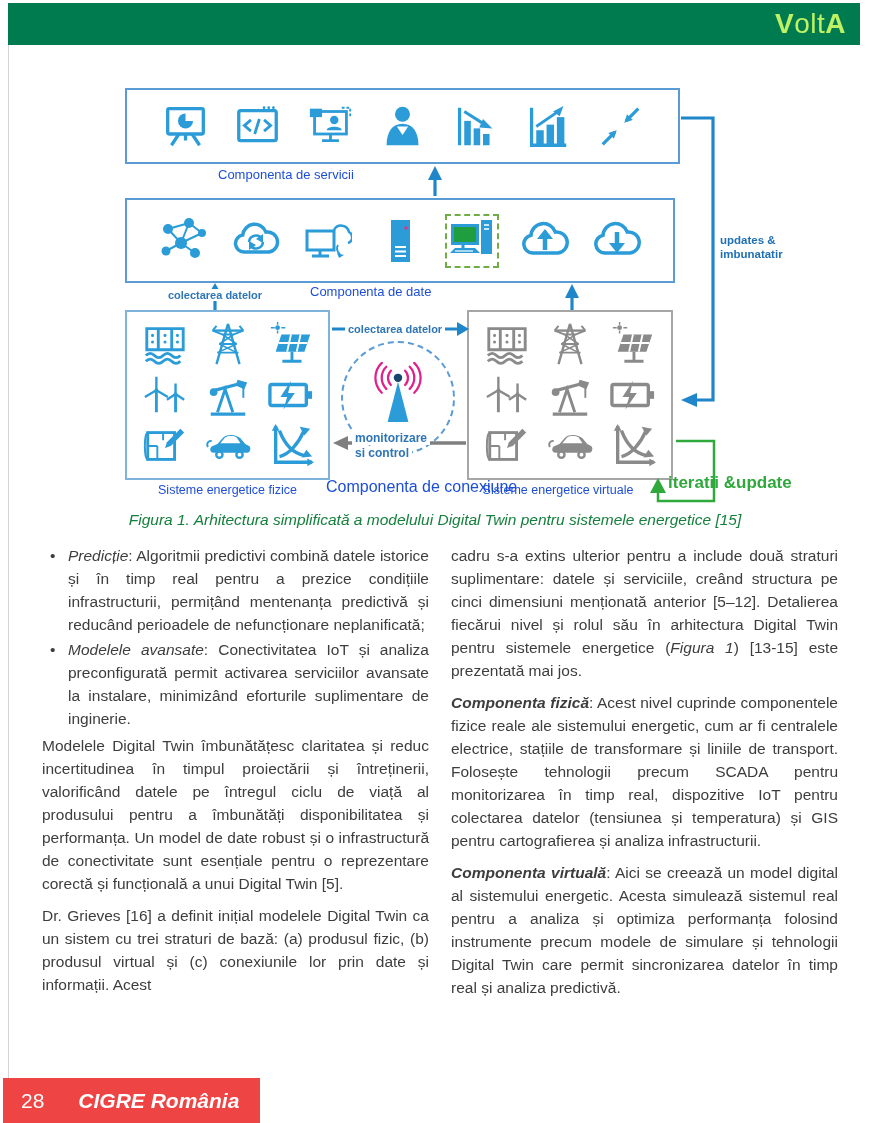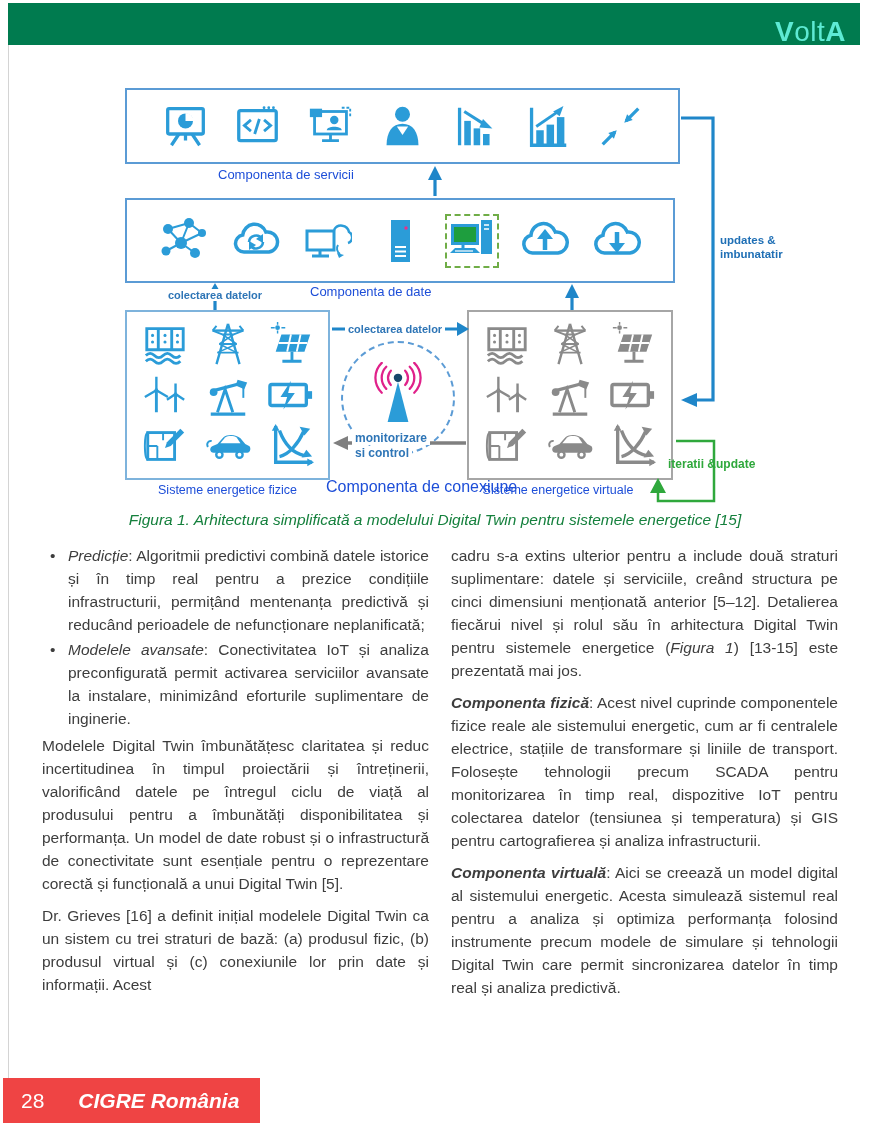--- a/index.html
+++ b/index.html
@@ -2,21 +2,21 @@
 <html><head>
 <meta charset="utf-8">
 <style>
   html,body{margin:0;padding:0;background:#fff;}
   .page{position:relative;width:869px;height:1123px;background:#fff;overflow:hidden;
         font-family:"Liberation Sans",sans-serif;}
   .edge-line{position:absolute;left:8px;top:45px;width:1px;height:1033px;background:#d4d4d4;}
 
   
   .header-bar{position:absolute;left:8px;right:9px;top:3px;height:42px;background:#007B4F;}
-  .brand{position:absolute;right:14px;top:5px;color:#5eead4;font-size:28px;letter-spacing:.5px;margin-top:8px;}
+  .brand{position:absolute;right:14px;top:5px;color:#bef264;font-size:28px;letter-spacing:.5px;}
   .brand b{font-weight:bold;} .brand span.mid{font-weight:normal;}
   .footer-bar{position:absolute;left:3px;top:1078px;width:257px;height:45px;background:#ef4444;
         color:#fff;display:flex;align-items:center;}
   .page-num{font-size:21px;margin-left:18px;}
   .journal{font-size:21px;font-weight:bold;font-style:italic;margin-left:34px;}
 
   
   .diagram{position:absolute;left:0;top:85px;width:869px;height:425px;}
   .dbox{position:absolute;background:#fff;box-sizing:border-box;}
   .b-blue{border:2px solid #5B9BD5;}
@@ -420,21 +420,21 @@
       <div><span class="lbl-bg">monitorizare</span></div>
       <div><span class="lbl-bg">si control</span></div>
     </div>
     <div class="dlabel" style="left:326px;top:393px;font-size:16px;" data-name="connection-layer-label">Componenta de conexiune</div>
     <div class="dlabel" style="left:125px;top:398px;width:205px;text-align:center;font-size:12.5px;" data-name="physical-systems-label">Sisteme energetice fizice</div>
     <div class="dlabel" style="left:455px;top:398px;width:206px;text-align:center;font-size:12.5px;" data-name="virtual-systems-label">Sisteme energetice virtuale</div>
     <div class="dlabel-sm" style="left:720px;top:148px;font-size:11.5px;color:#1F6FB5;" data-name="updates-label">
       <div>updates &amp;</div>
       <div>imbunatatir</div>
     </div>
-    <div class="dlabel-sm green-lbl z2" style="left:668px;top:372px;font-size:12px;" data-name="iterations-label">iteratii &amp;update</div>
+    <div class="dlabel-sm green-lbl z2" style="left:668px;top:387px;font-size:17px;" data-name="iterations-label">iteratii &amp;update</div>
   </div>
 
   <div class="caption" data-name="figure-caption">Figura 1. Arhitectura simplificată a modelului Digital Twin pentru sistemele energetice [15]</div>
 
   <div class="columns" data-name="article-body">
     <div class="col" data-name="left-column">
       <ul class="bullets" data-name="bullet-list">
         <li data-name="list-item">
           <span class="dot" data-name="bullet-marker">•</span><span class="it" data-name="bullet-lead">Predicție</span><span data-name="bullet-text">: Algoritmii predictivi combină datele istorice și în timp real pentru a prezice condițiile infrastructurii, permițând mentenanța predictivă și reducând perioadele de nefuncționare neplanificată;</span>
         </li>

